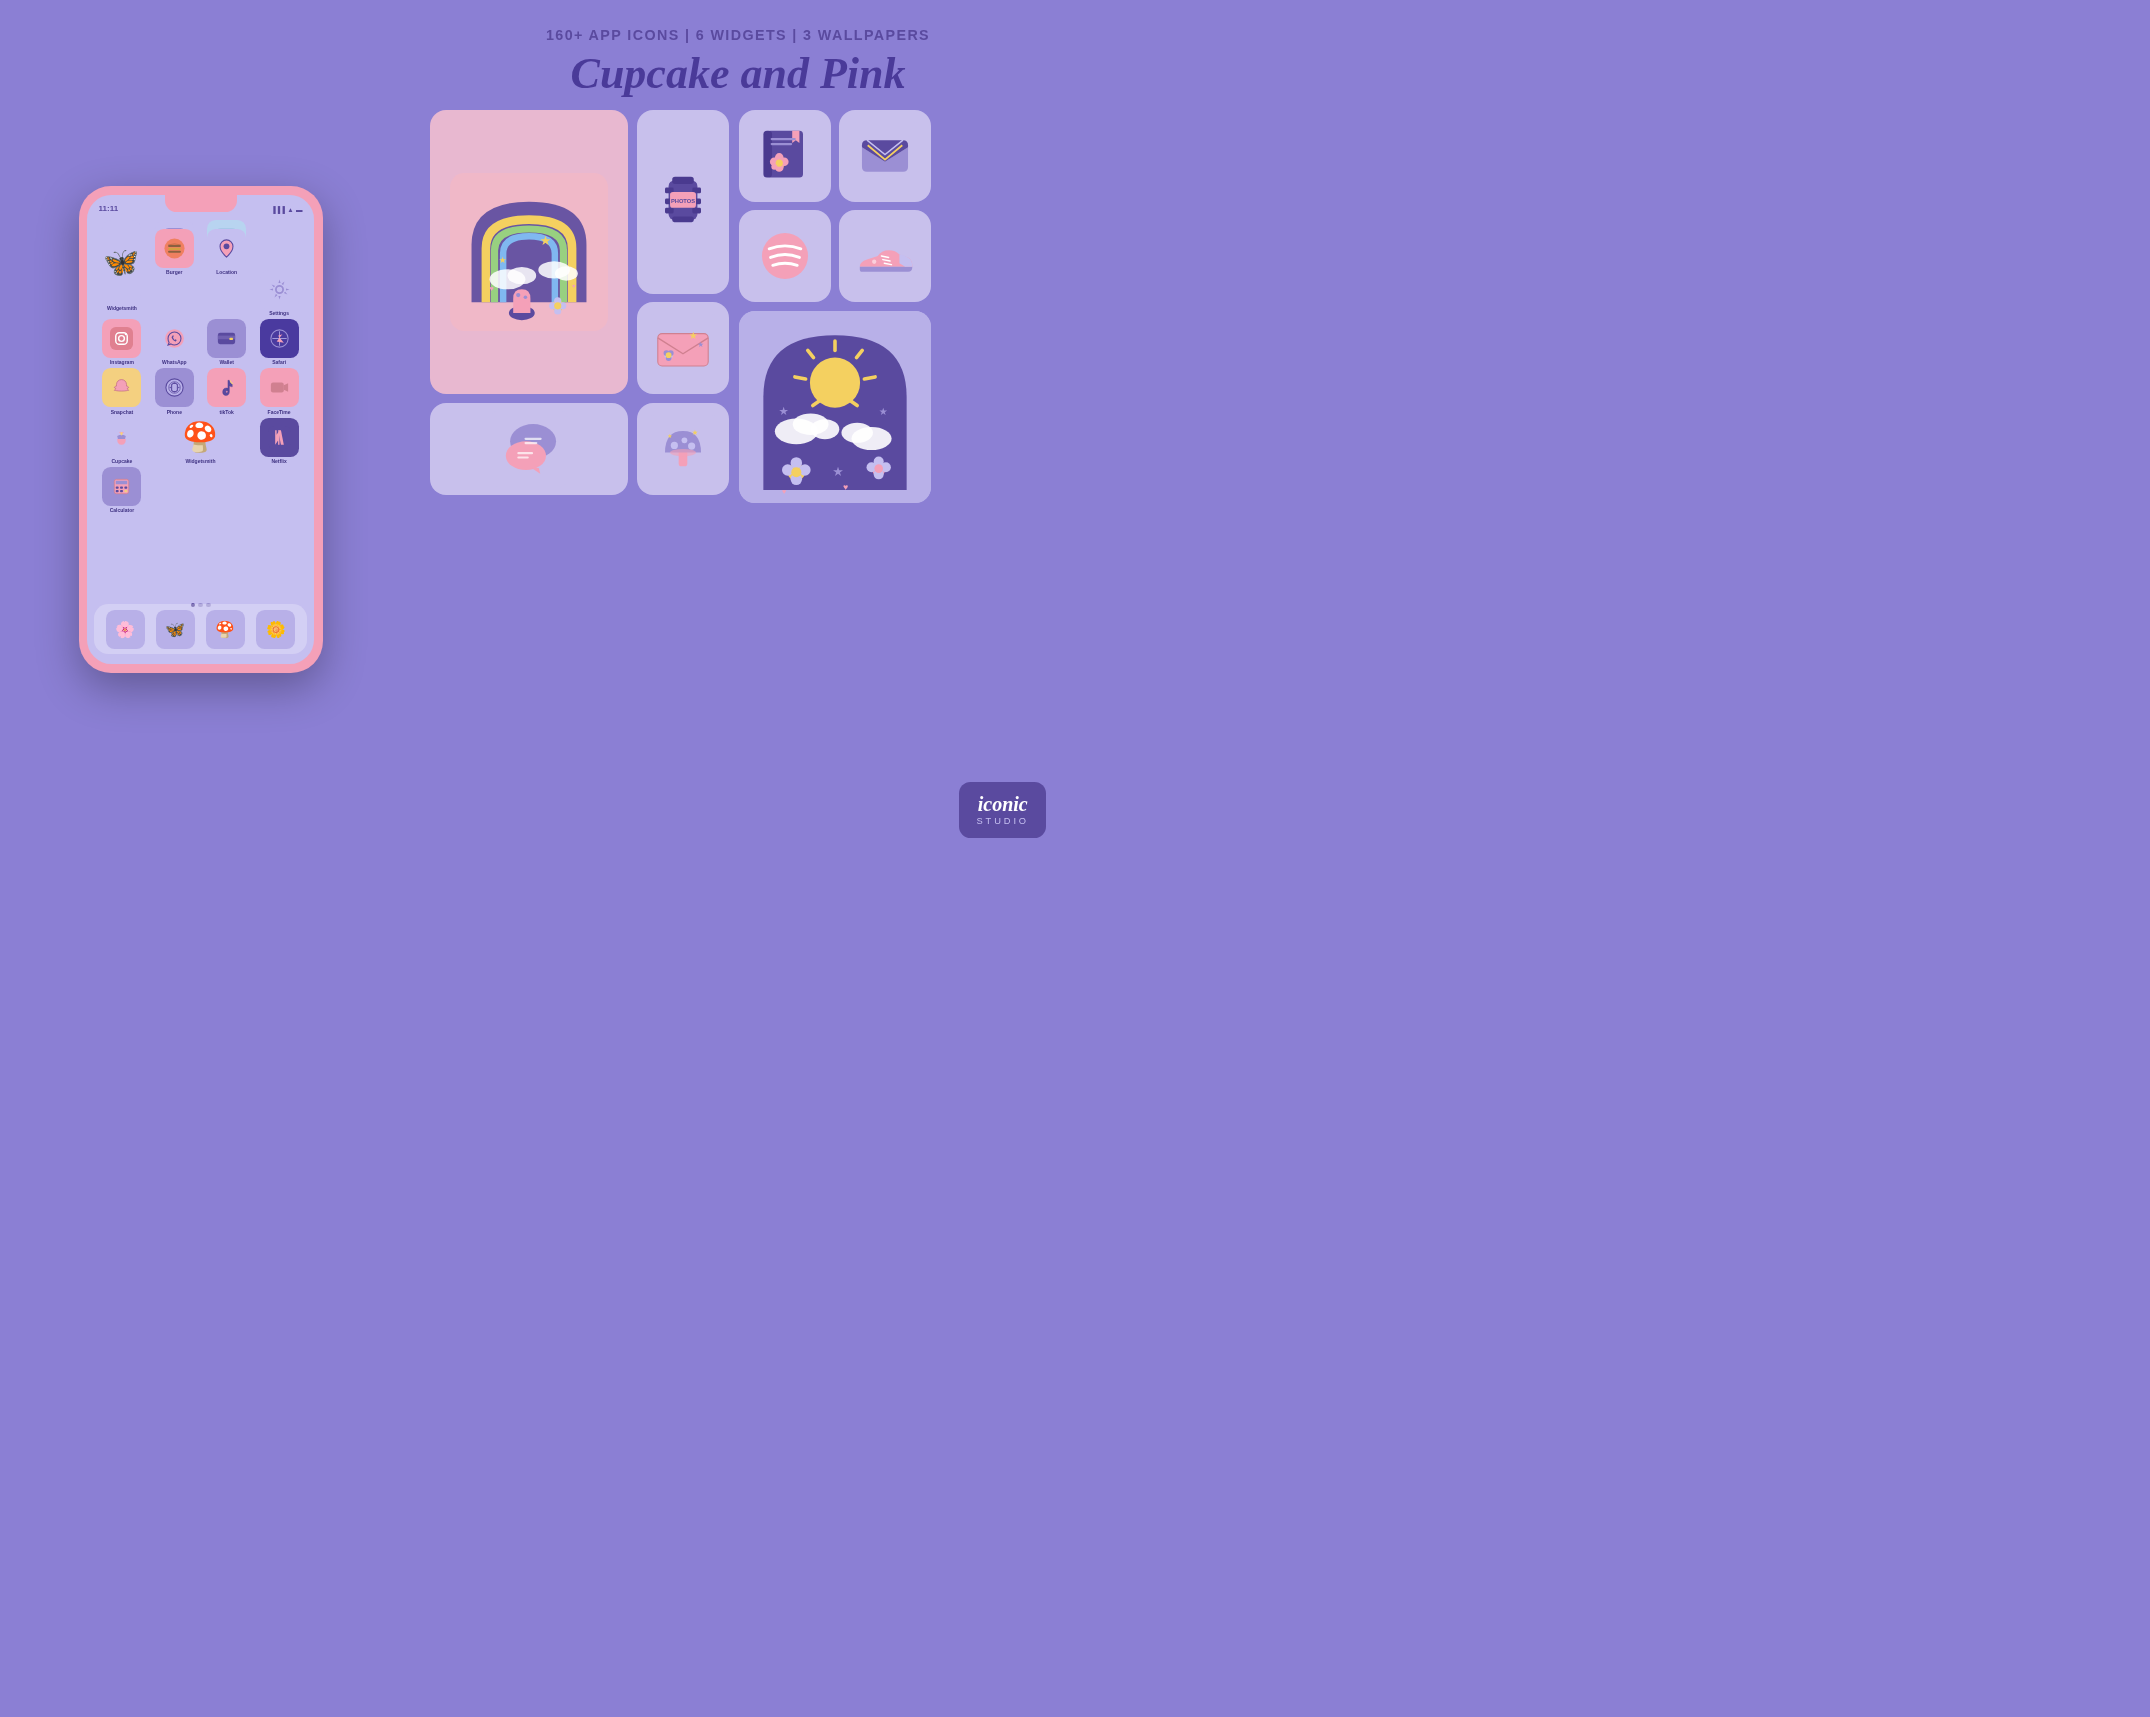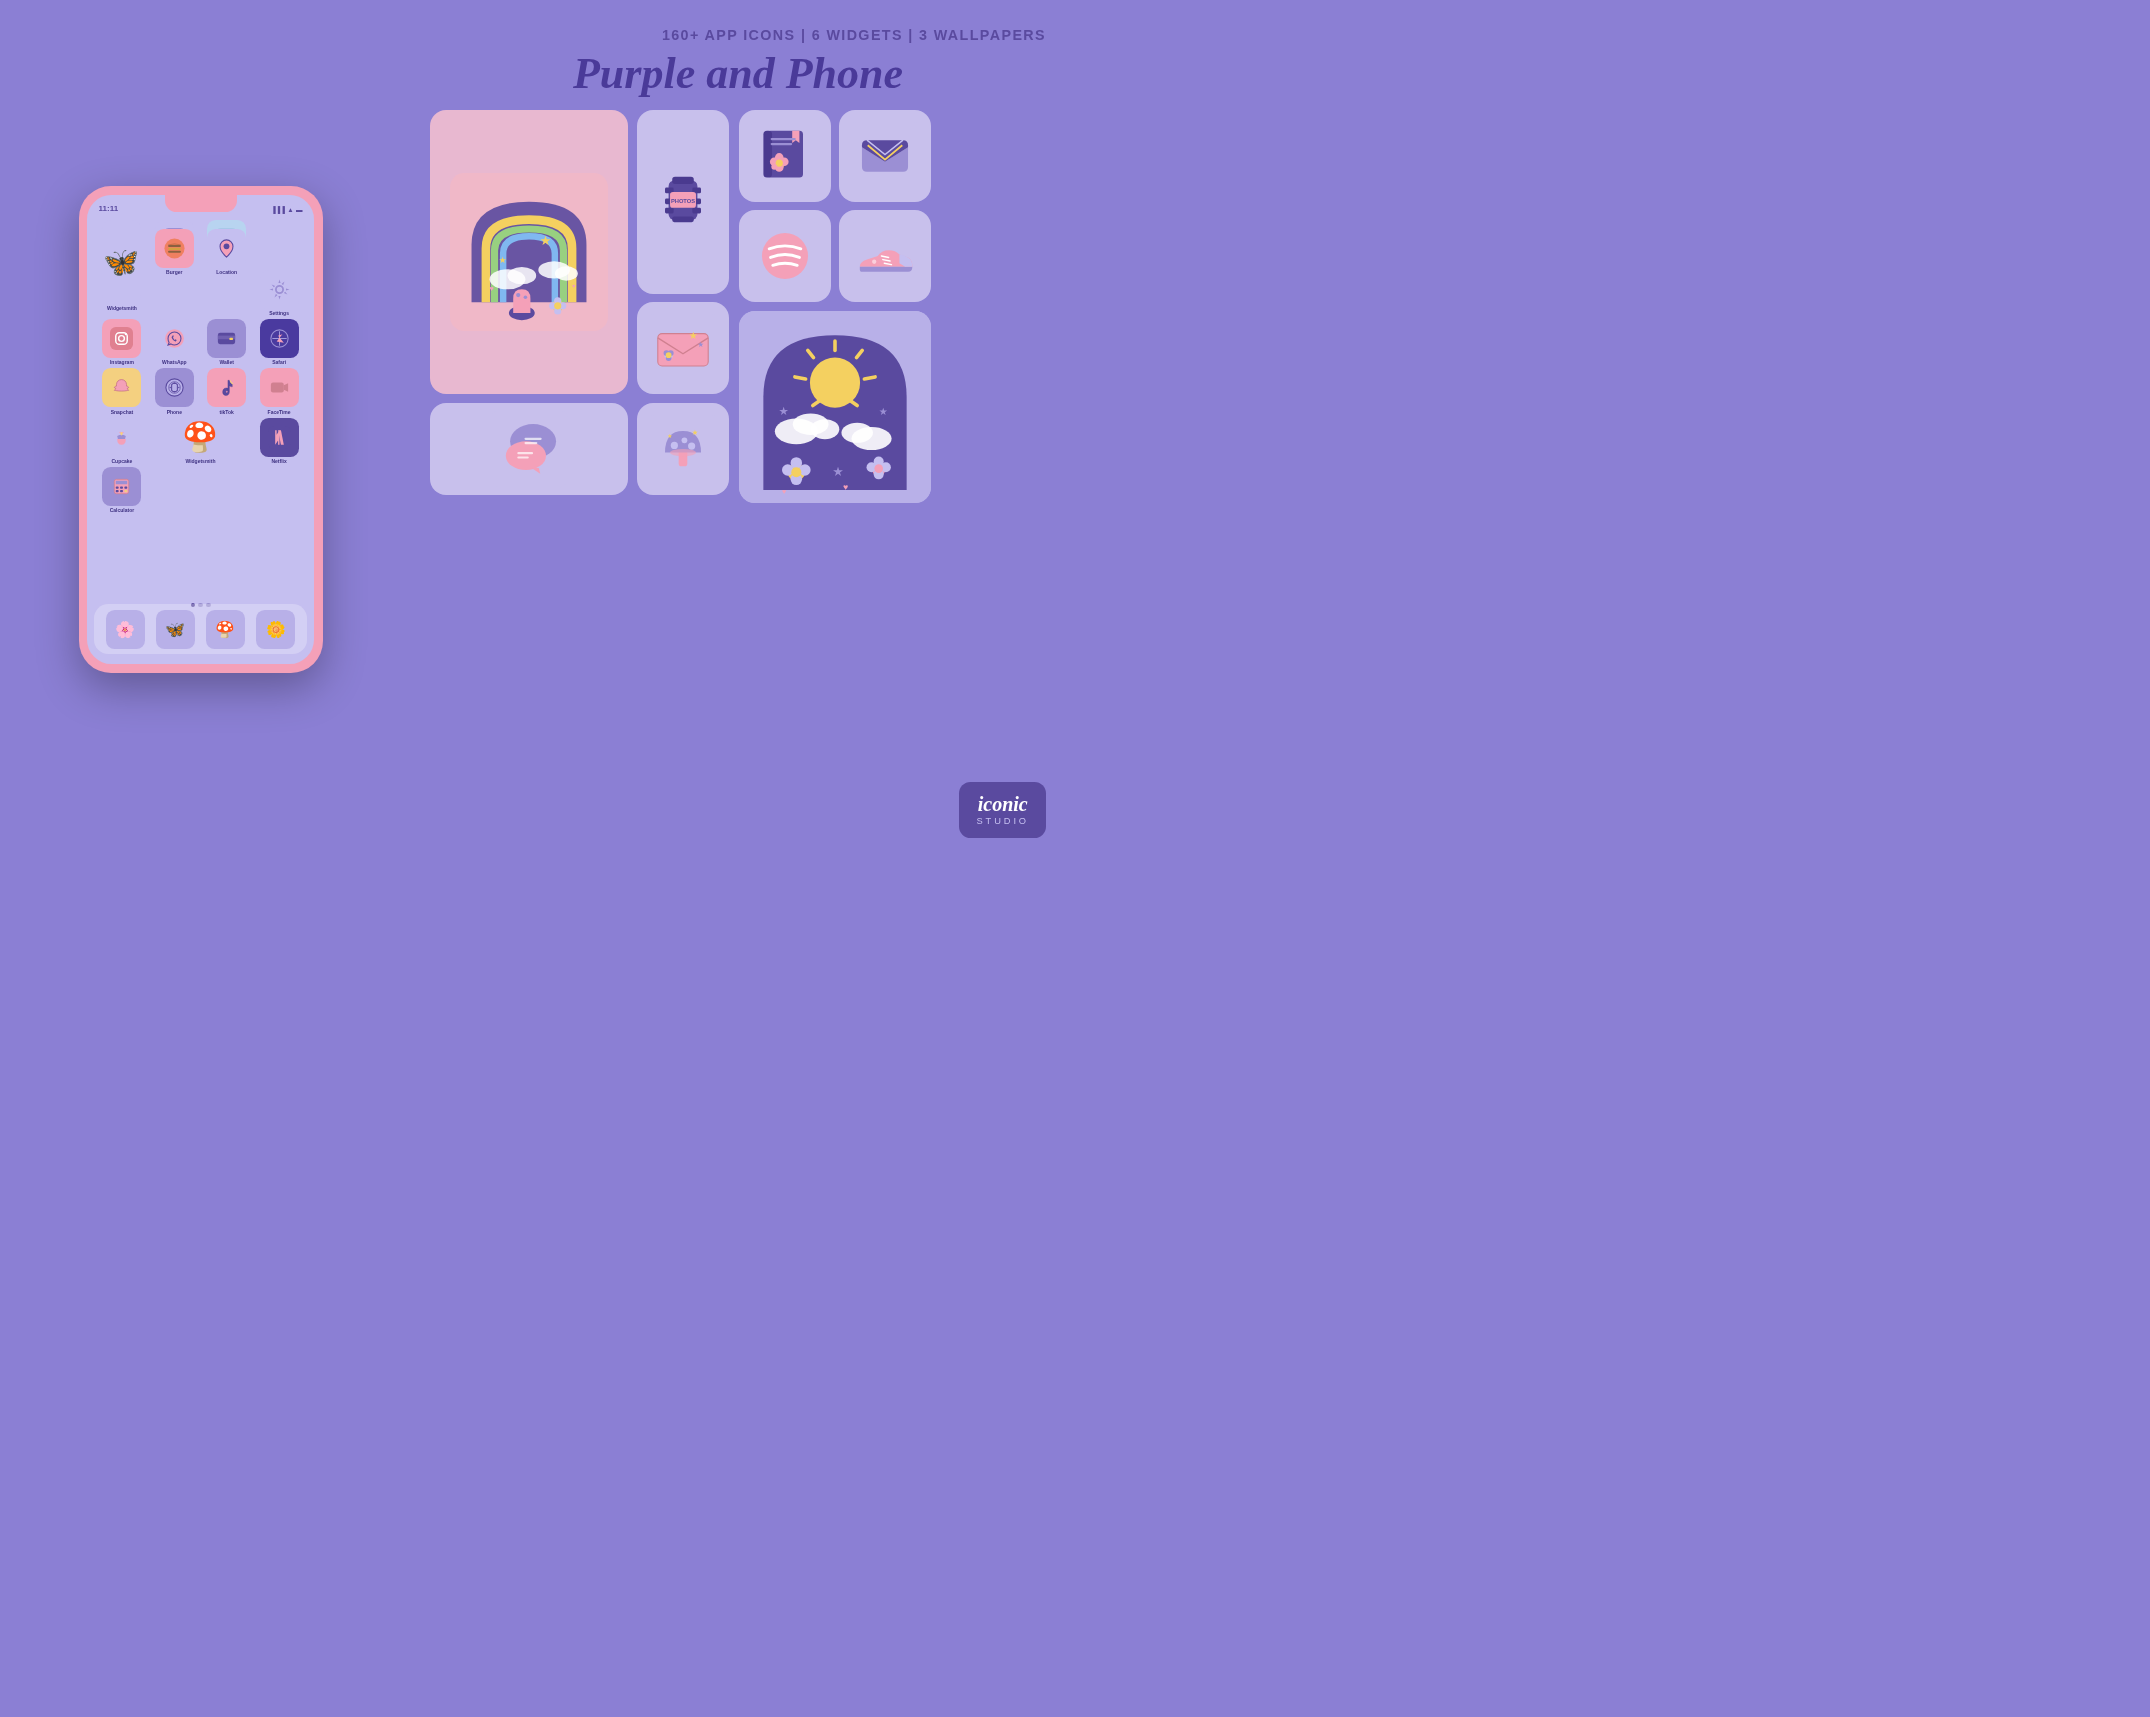--- a/index.html
+++ b/index.html
@@ -207,21 +207,20 @@
       line-height: 1;
       text-transform: uppercase;
     }
 
     .subtitle-line {
       font-size: 14.3px;
       font-weight: 700;
       color: #5a4a9f;
       letter-spacing: 1.4px;
       margin: 5.7px 0 7.2px;
-      text-align: right;
     }
 
     .cursive-title {
       font-family: 'Georgia', cursive;
       font-size: 44px;
       font-weight: bold;
       font-style: italic;
       color: #4a3a99;
       line-height: 1.1;
     }
@@ -490,21 +489,21 @@
       </div>
 
     </div>
   </div>
 </div>
 
 <div class="right-section">
 
   <div class="title-area">
     <div class="subtitle-line">160+ APP ICONS  |  6 WIDGETS  |  3 WALLPAPERS</div>
-    <div class="cursive-title">Purple and Phone</div>
+    <div class="cursive-title">Cupcake and Pink</div>
   </div>
 
   <div style="display:flex; gap:10px; margin-top:8.6px;">
 
     <div style="display:grid; grid-template-columns:198px 92px; grid-template-rows:184px 92px 92px; gap:8.6px;">
 
       <div style="grid-column:1; grid-row:1/3; background:#e8b8d0; border-radius:16px; overflow:hidden; display:flex; align-items:center; justify-content:center;">
         <svg width="158" height="158" viewBox="0 0 220 220">
           <rect width="220" height="220" rx="20" fill="#f0b8c8"></rect>
 

